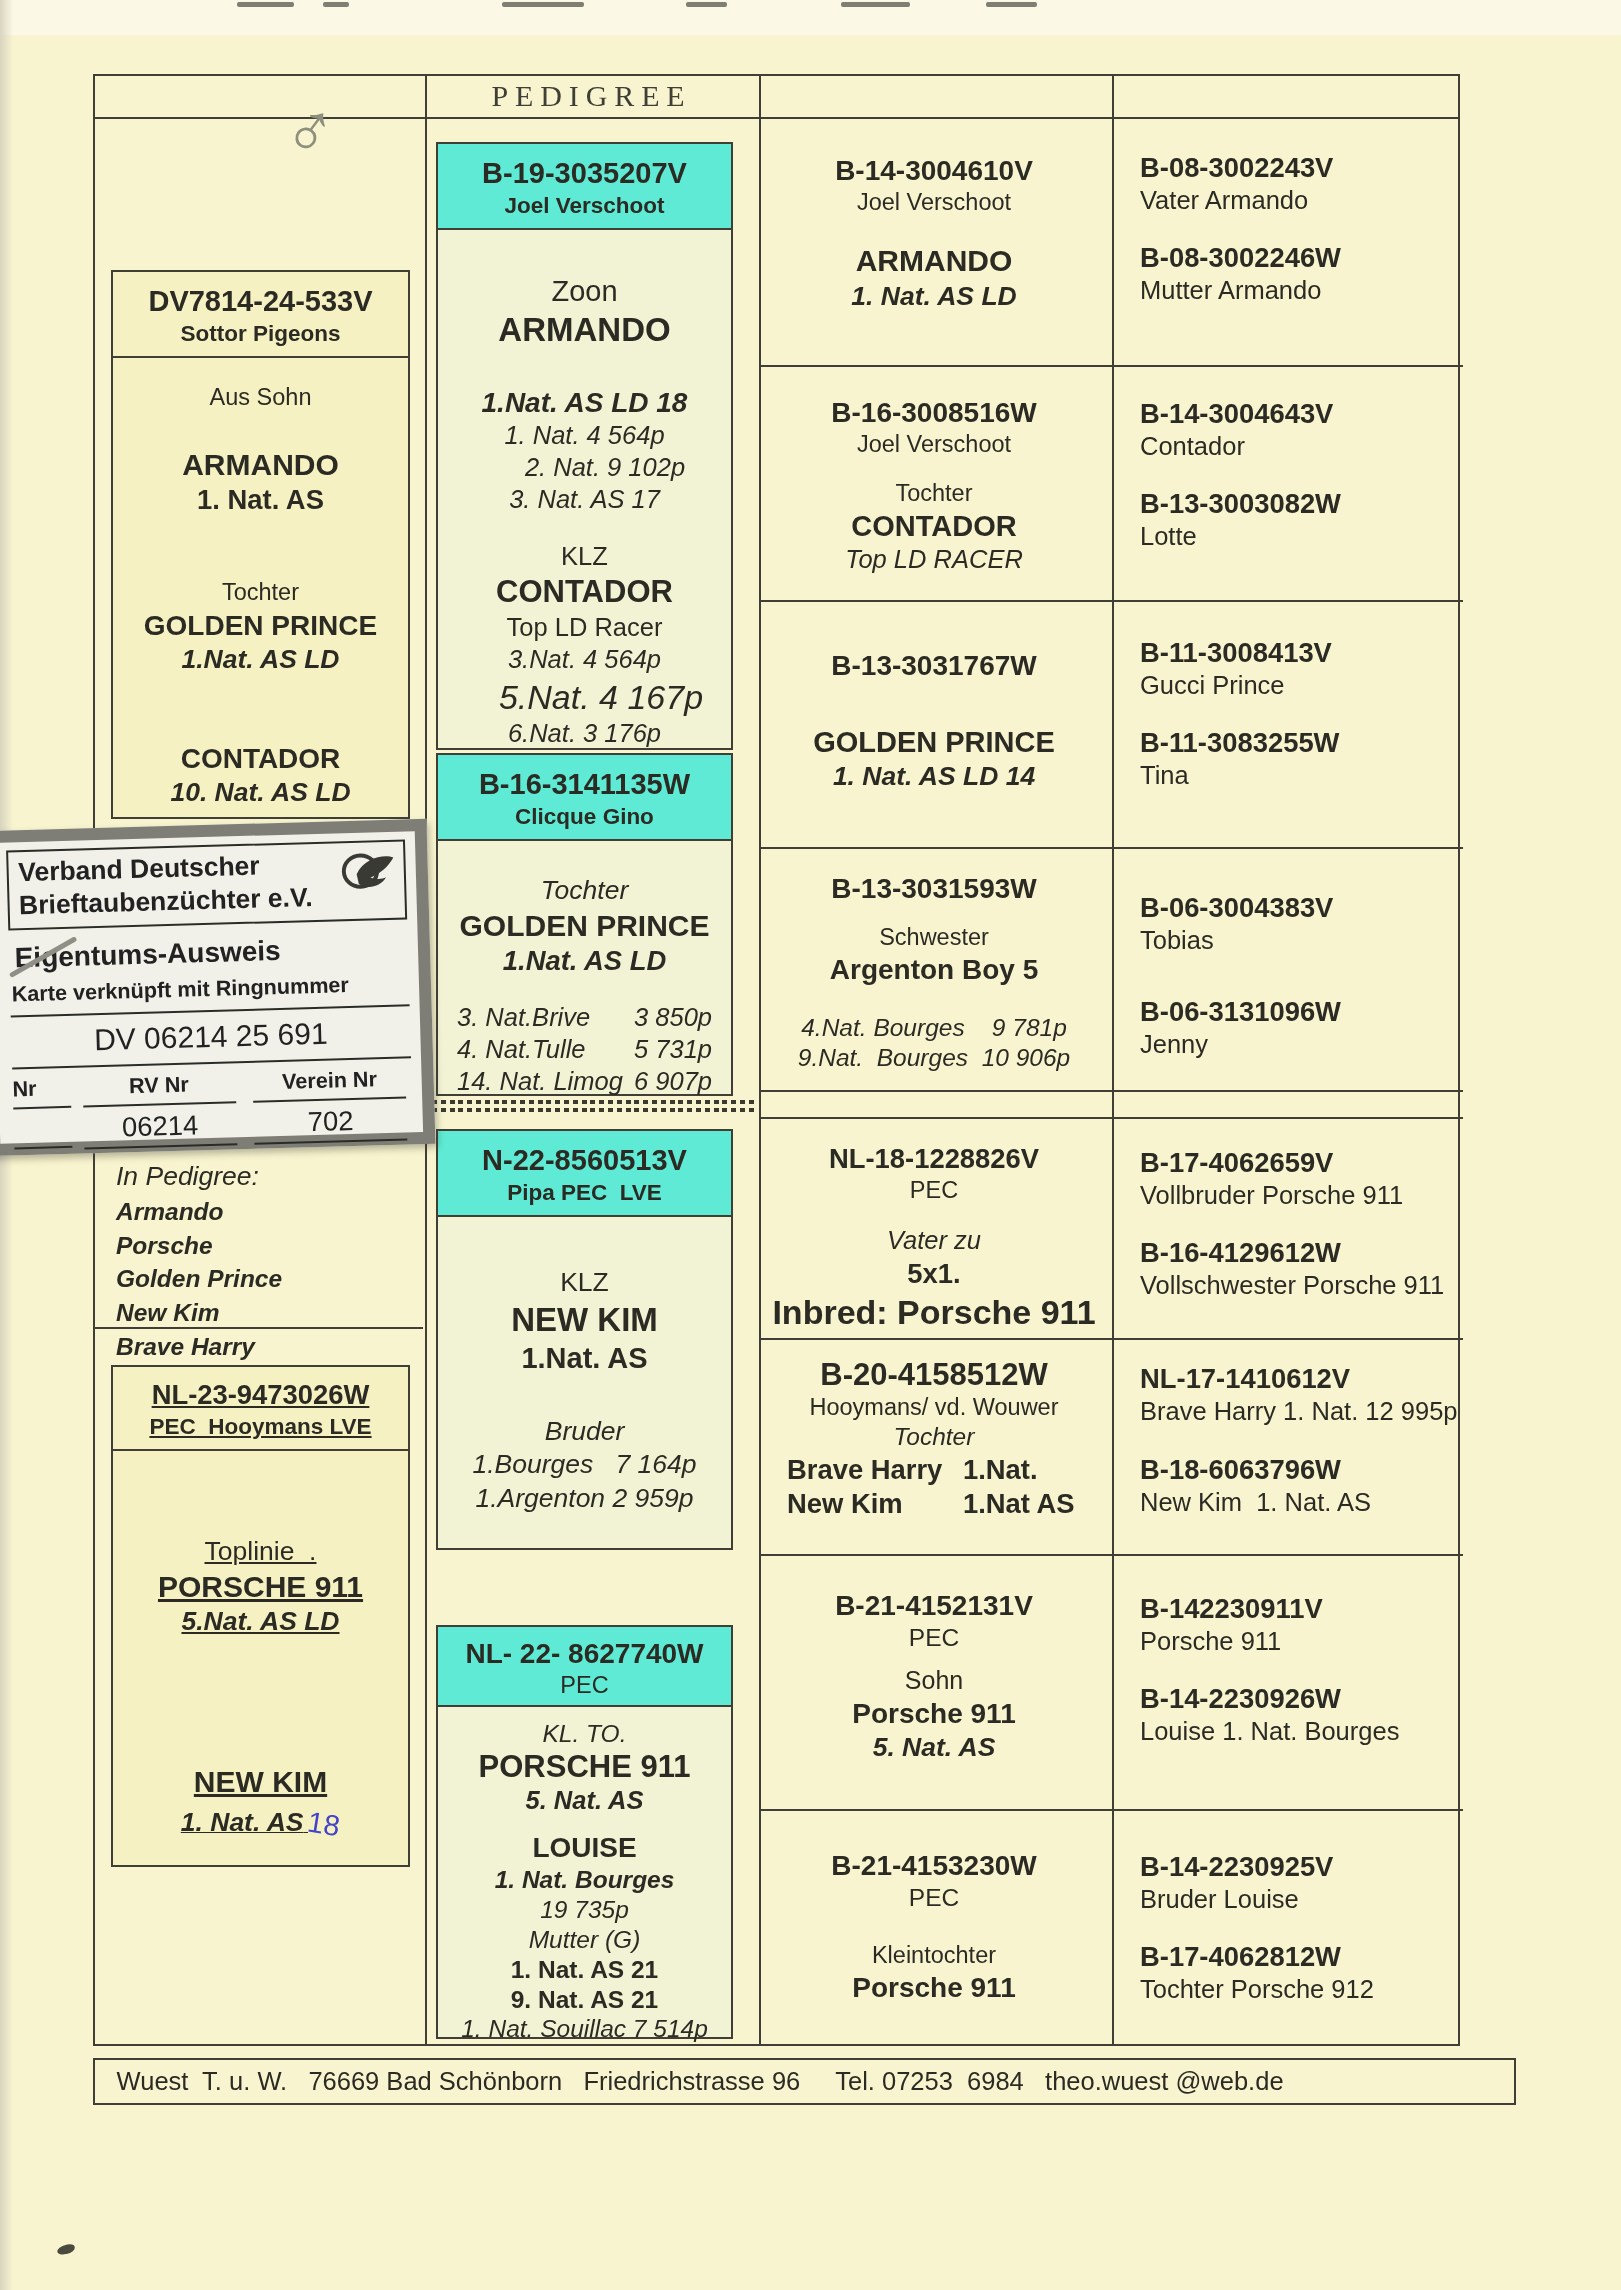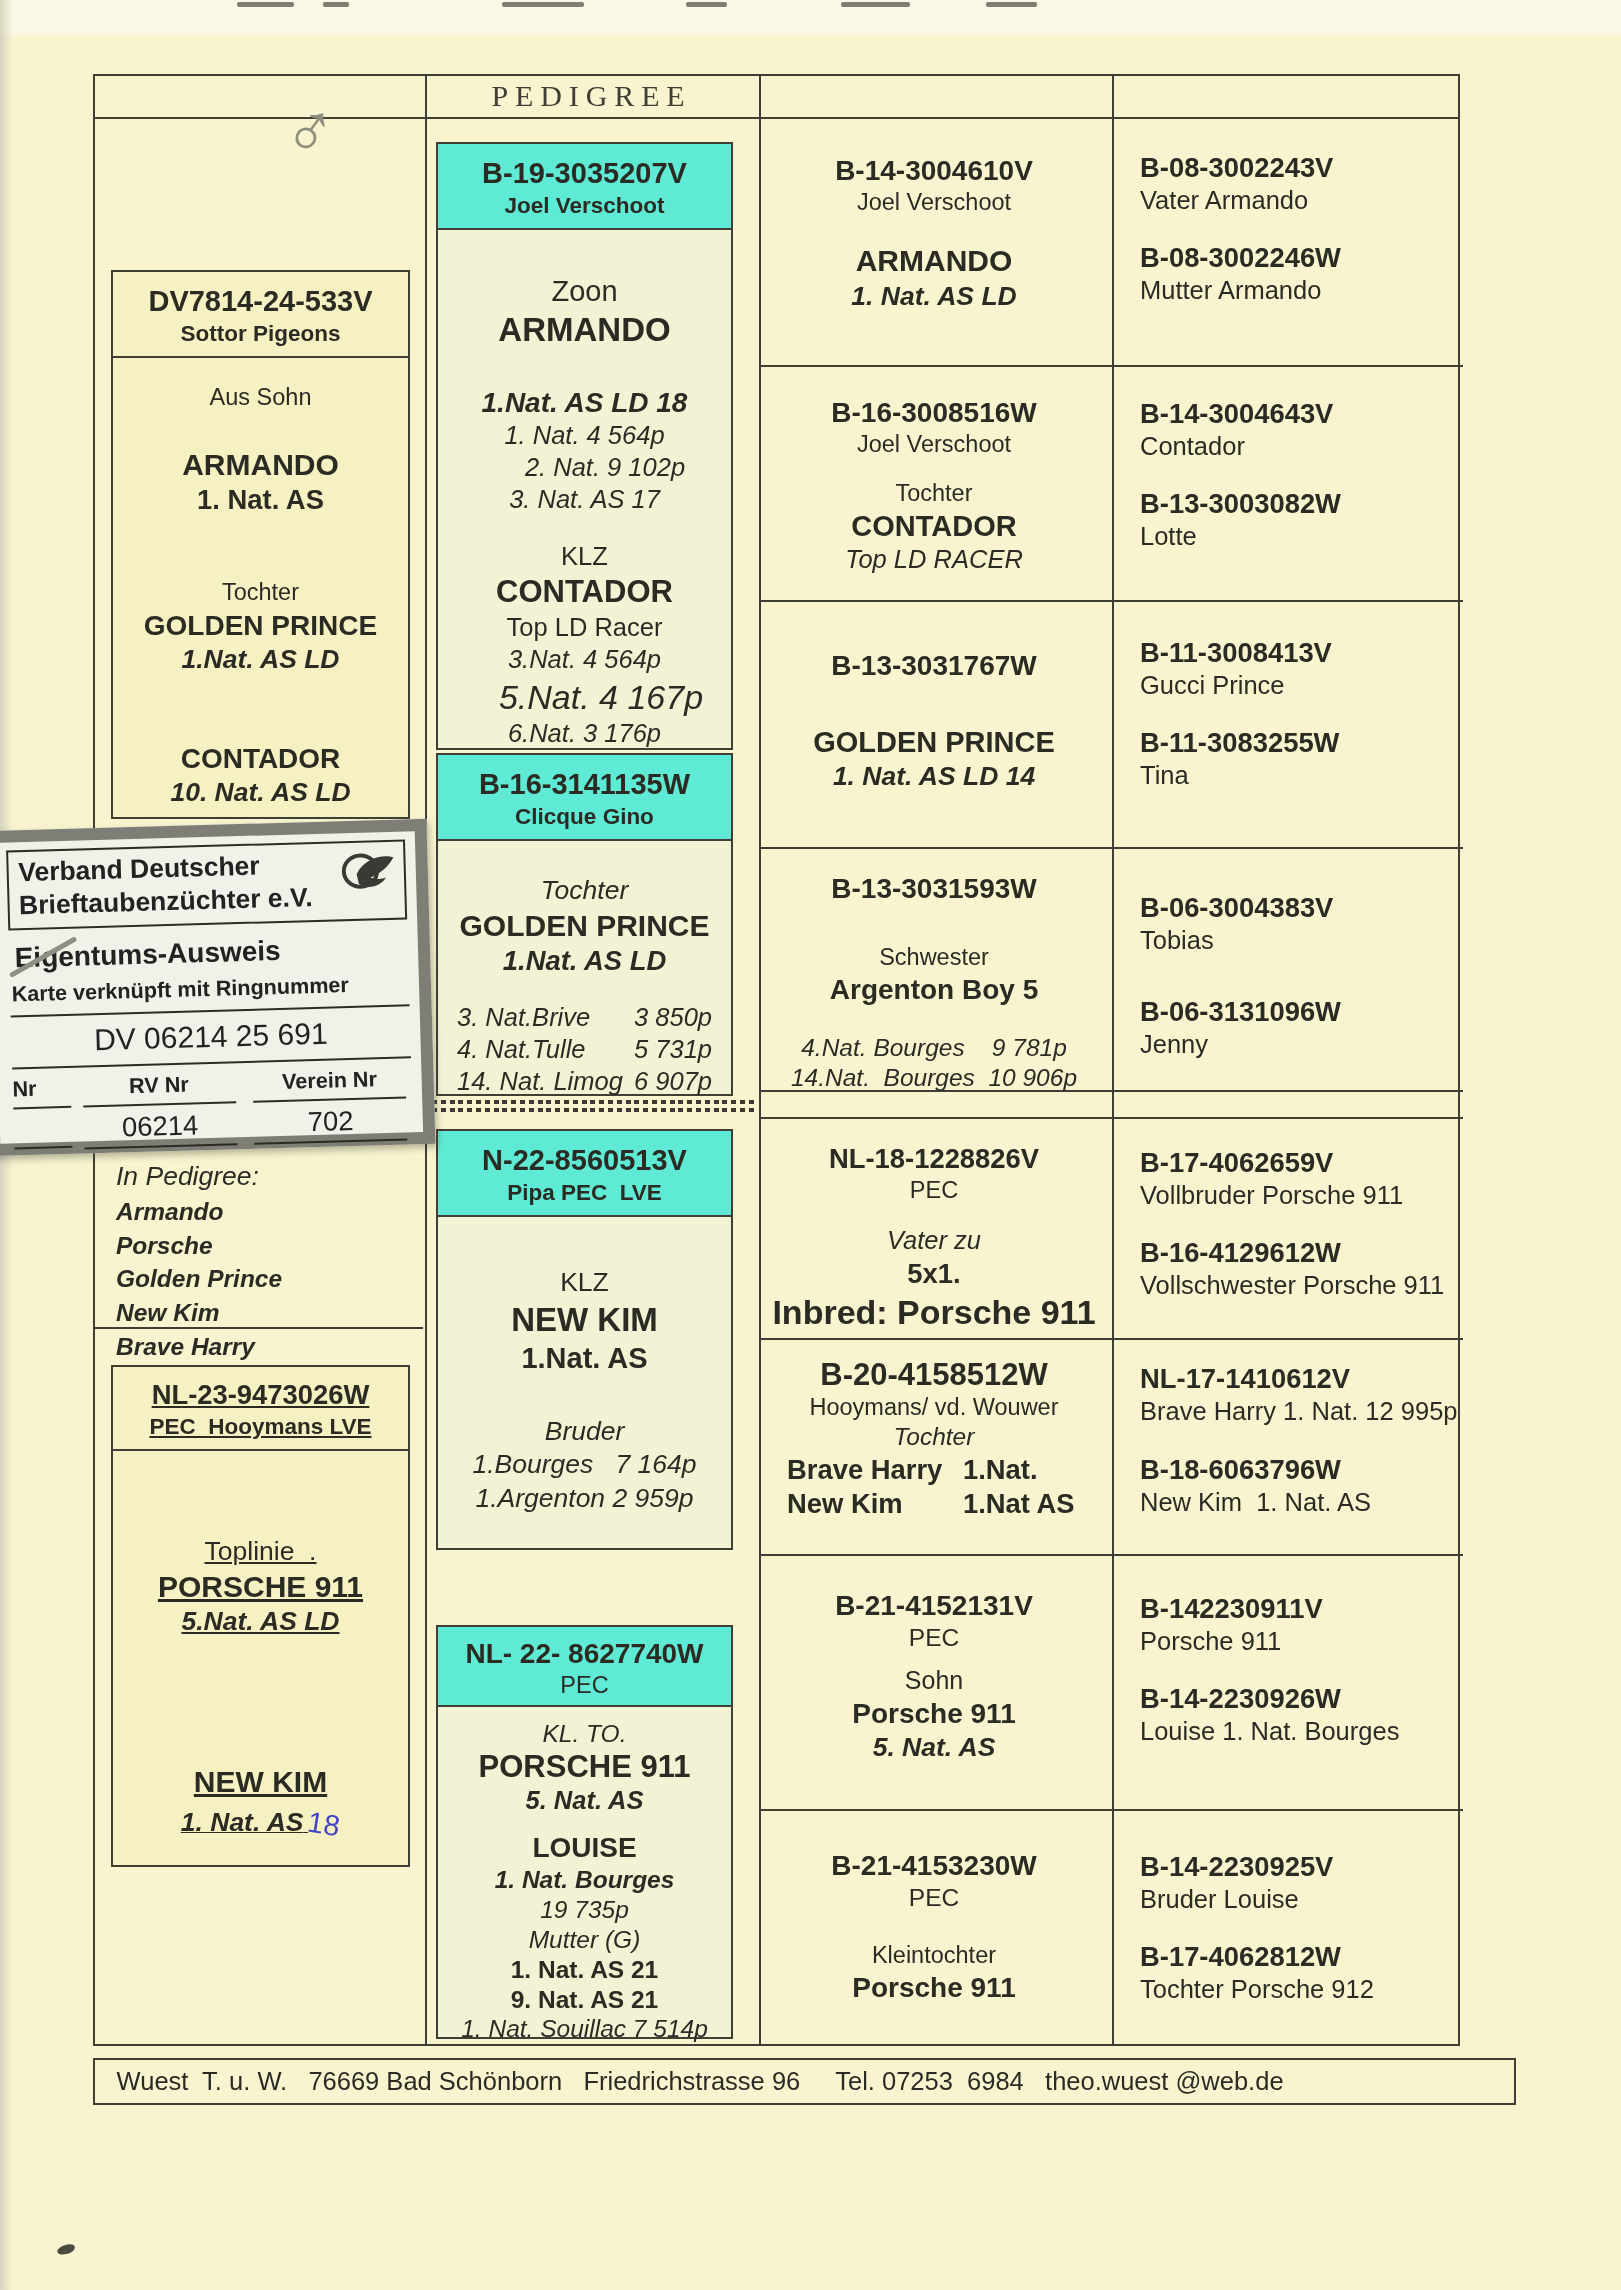--- a/index.html
+++ b/index.html
@@ -289,24 +289,24 @@
   </div>
 
   <div class="cell3" style="top:598px;height:247px;padding-top:51px;">
     <div class="t gp-ring" style="font-size:28px;">B-13-3031767W</div>
     <div class="t b" style="font-size:29px;margin-top:41px;">GOLDEN PRINCE</div>
     <div class="t bi" style="font-size:26.5px;">1. Nat. AS LD 14</div>
   </div>
 
   <div class="cell3" style="top:845px;height:243px;padding-top:27.4px;">
     <div class="t gp-ring" style="font-size:28px;">B-13-3031593W</div>
-    <div class="t" style="font-size:23.5px;margin-top:37px;">Schwester</div>
+    <div class="t" style="font-size:23.5px;margin-top:17px;">Schwester</div>
     <div class="t b" style="font-size:28px;">Argenton Boy 5</div>
     <div class="t i" style="font-size:24.5px;margin-top:25.5px;">4.Nat. Bourges    9 781p</div>
-    <div class="t i" style="font-size:24.5px;">14.Nat.  Bourges  10 906p</div>
+    <div class="t i" style="font-size:24.5px;">9.Nat.  Bourges  10 906p</div>
   </div>
 
   <div class="cell3" style="top:1114px;height:222px;padding-top:29px;">
     <div class="t gp-ring" style="font-size:27.4px;">NL-18-1228826V</div>
     <div class="t gp-label" style="font-size:23.5px;">PEC</div>
     <div class="t i" style="font-size:25.5px;margin-top:19.6px;">Vater zu</div>
     <div class="t b" style="font-size:27.4px;">5x1.</div>
     <div class="t b" style="font-size:34px;">Inbred: Porsche 911</div>
   </div>
 

